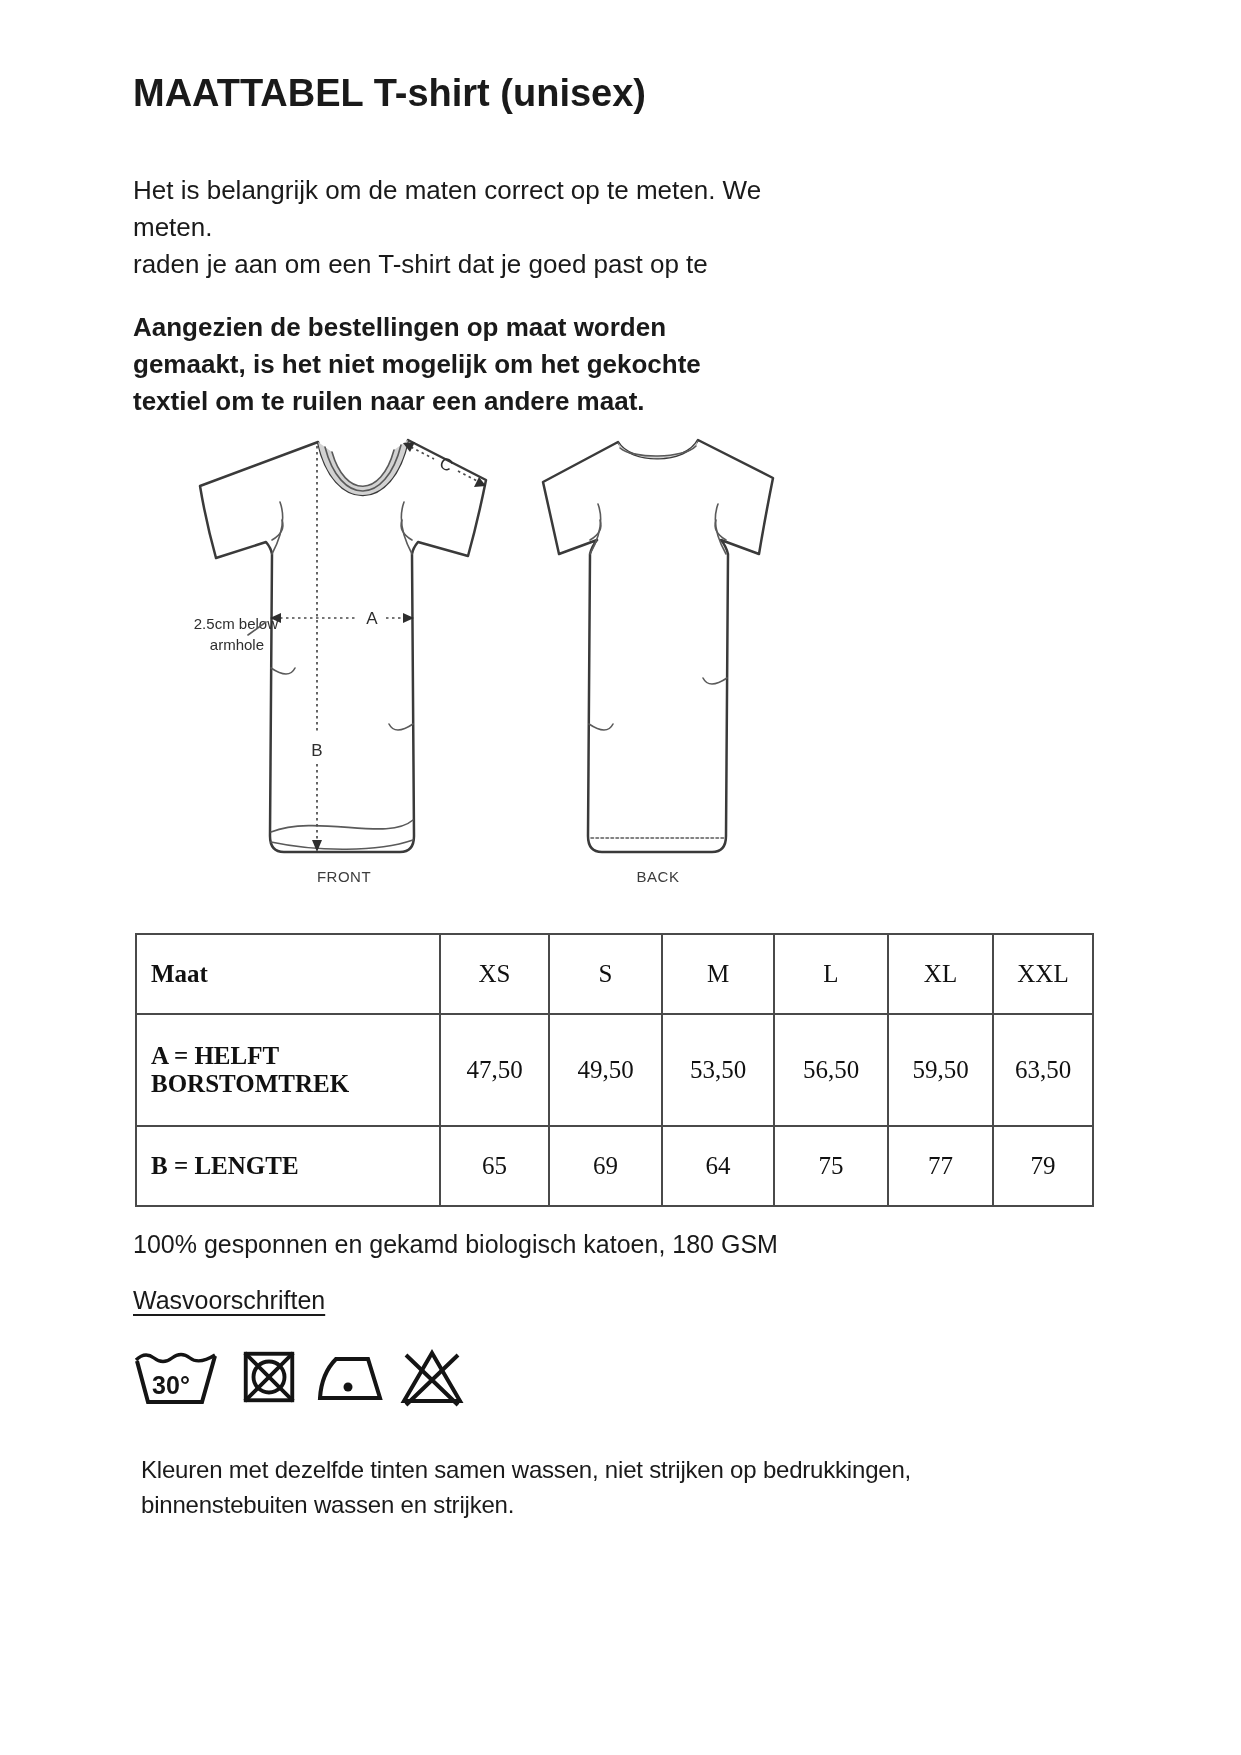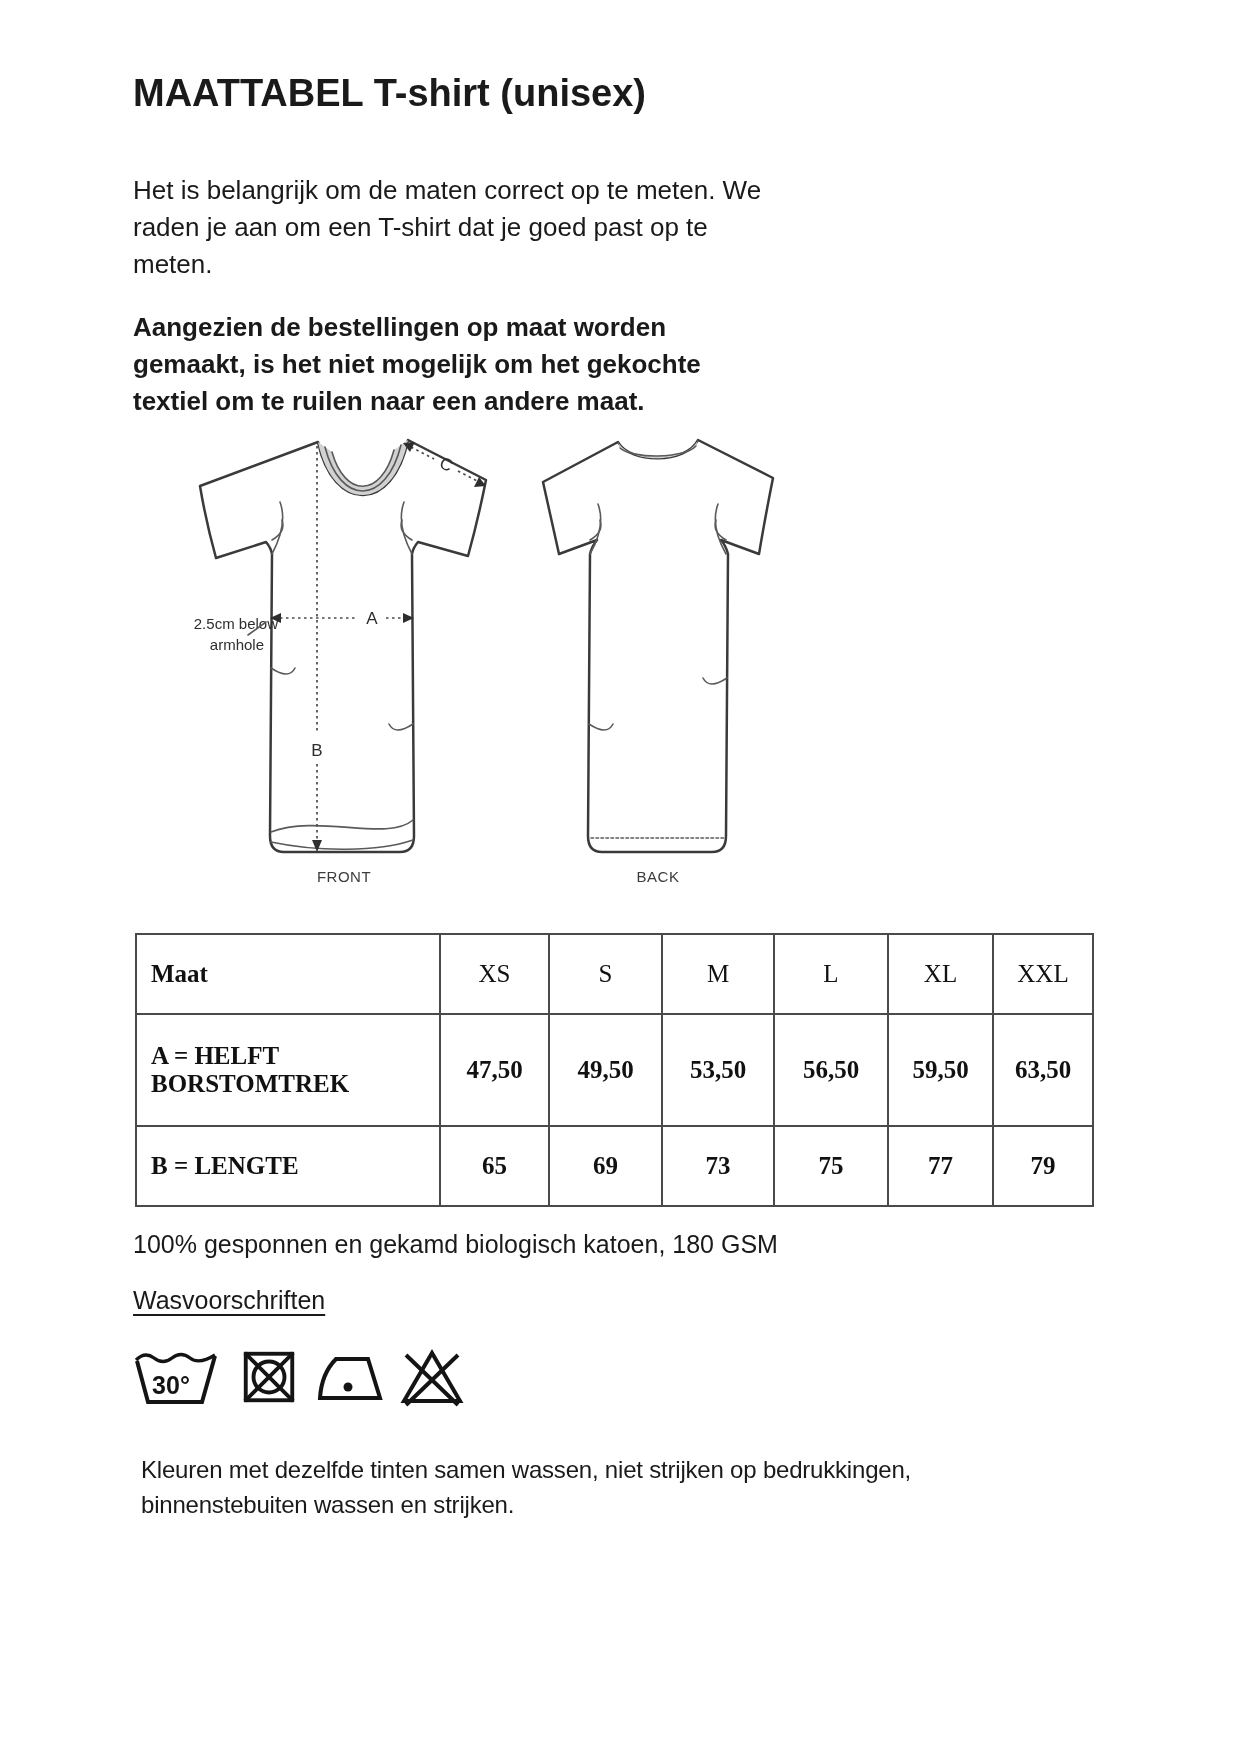--- a/index.html
+++ b/index.html
@@ -29,21 +29,21 @@
     left: 135px; top: 933px;
     border-collapse: collapse;
     font-family: "Liberation Serif", serif;
     font-size: 25px;
     color: #111;
   }
   .size-table td, .size-table th {
     border: 2px solid #4a4a4a;
     vertical-align: middle;
     text-align: center;
-    font-weight: bold;
+    font-weight: normal;
   }
   .size-table .hdr { font-weight: normal; text-align: center; }
   .size-table .lbl {
     text-align: left; font-weight: bold; padding-left: 14px; padding-right: 30px;
   }
   .size-table .hrow { height: 80px; }
   .size-table .arow { height: 112px; }
   .size-table .brow { height: 80px; }
 
   .material-note { left: 133px; top: 1230px; font-size: 25px; }
@@ -63,22 +63,22 @@
   .care-icon-stroke { fill: none; stroke: #141414; stroke-width: 4; stroke-linejoin: miter; stroke-linecap: butt; }
   .wash-temp-text { font-family: "Liberation Sans", sans-serif; font-size: 25px; font-weight: bold; fill: #141414; }
 </style>
 </head>
 <body>
 
 <h1 class="abs doc-title">MAATTABEL T-shirt (unisex)</h1>
 
 <div class="abs para" style="top:172px;">
   <div>Het is belangrijk om de maten correct op te meten. We</div>
+  <div>meten.</div>
   <div>raden je aan om een T-shirt dat je goed past op te</div>
-  <div>meten.</div>
 </div>
 
 <div class="abs para bold" style="top:309px;">
   <div>Aangezien de bestellingen op maat worden</div>
   <div>gemaakt, is het niet mogelijk om het gekochte</div>
   <div>textiel om te ruilen naar een andere maat.</div>
 </div>
 
 <div class="abs diagram-wrap">
   <svg width="620" height="468" viewBox="0 0 620 468">
@@ -173,21 +173,21 @@
       <td>49,50</td>
       <td>53,50</td>
       <td>56,50</td>
       <td>59,50</td>
       <td>63,50</td>
     </tr>
     <tr class="brow">
       <td class="lbl">B = LENGTE</td>
       <td>65</td>
       <td>69</td>
-      <td>73</td>
+      <td>64</td>
       <td>75</td>
       <td>77</td>
       <td>79</td>
     </tr>
   </tbody>
 </table>
 
 <div class="abs material-note">100% gesponnen en gekamd biologisch katoen, 180 GSM</div>
 
 <div class="abs care-heading">Wasvoorschriften</div>

